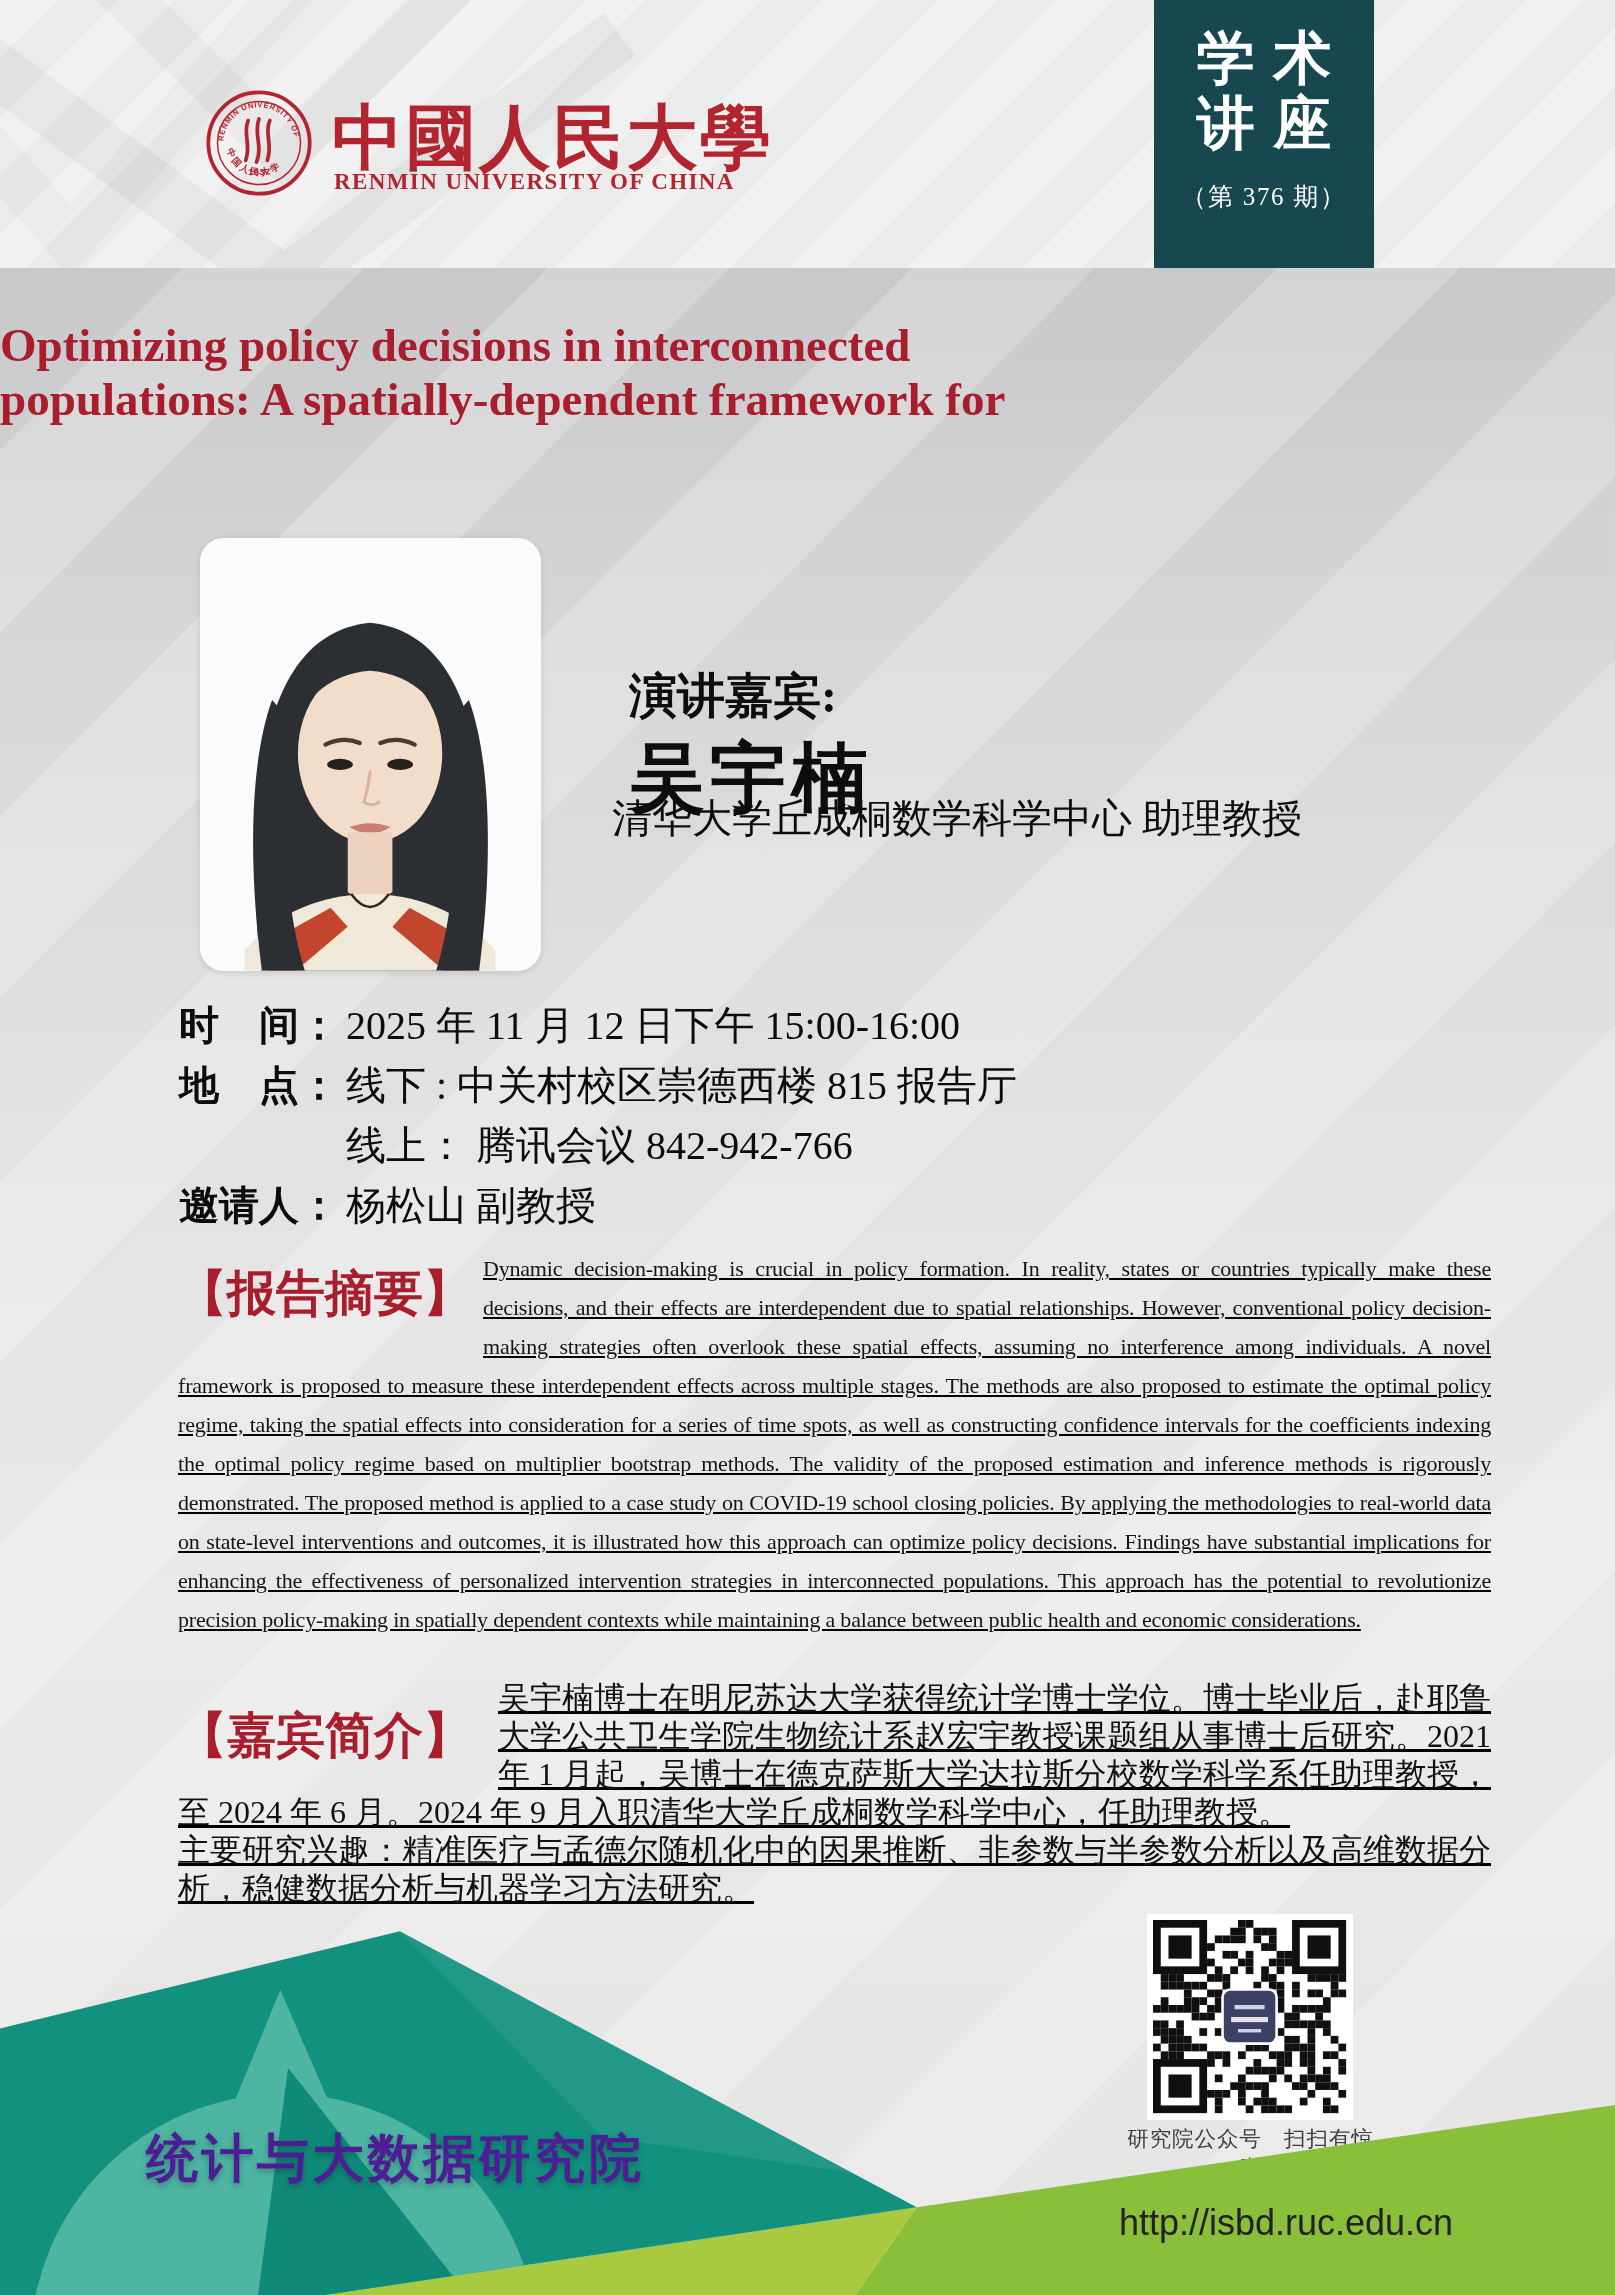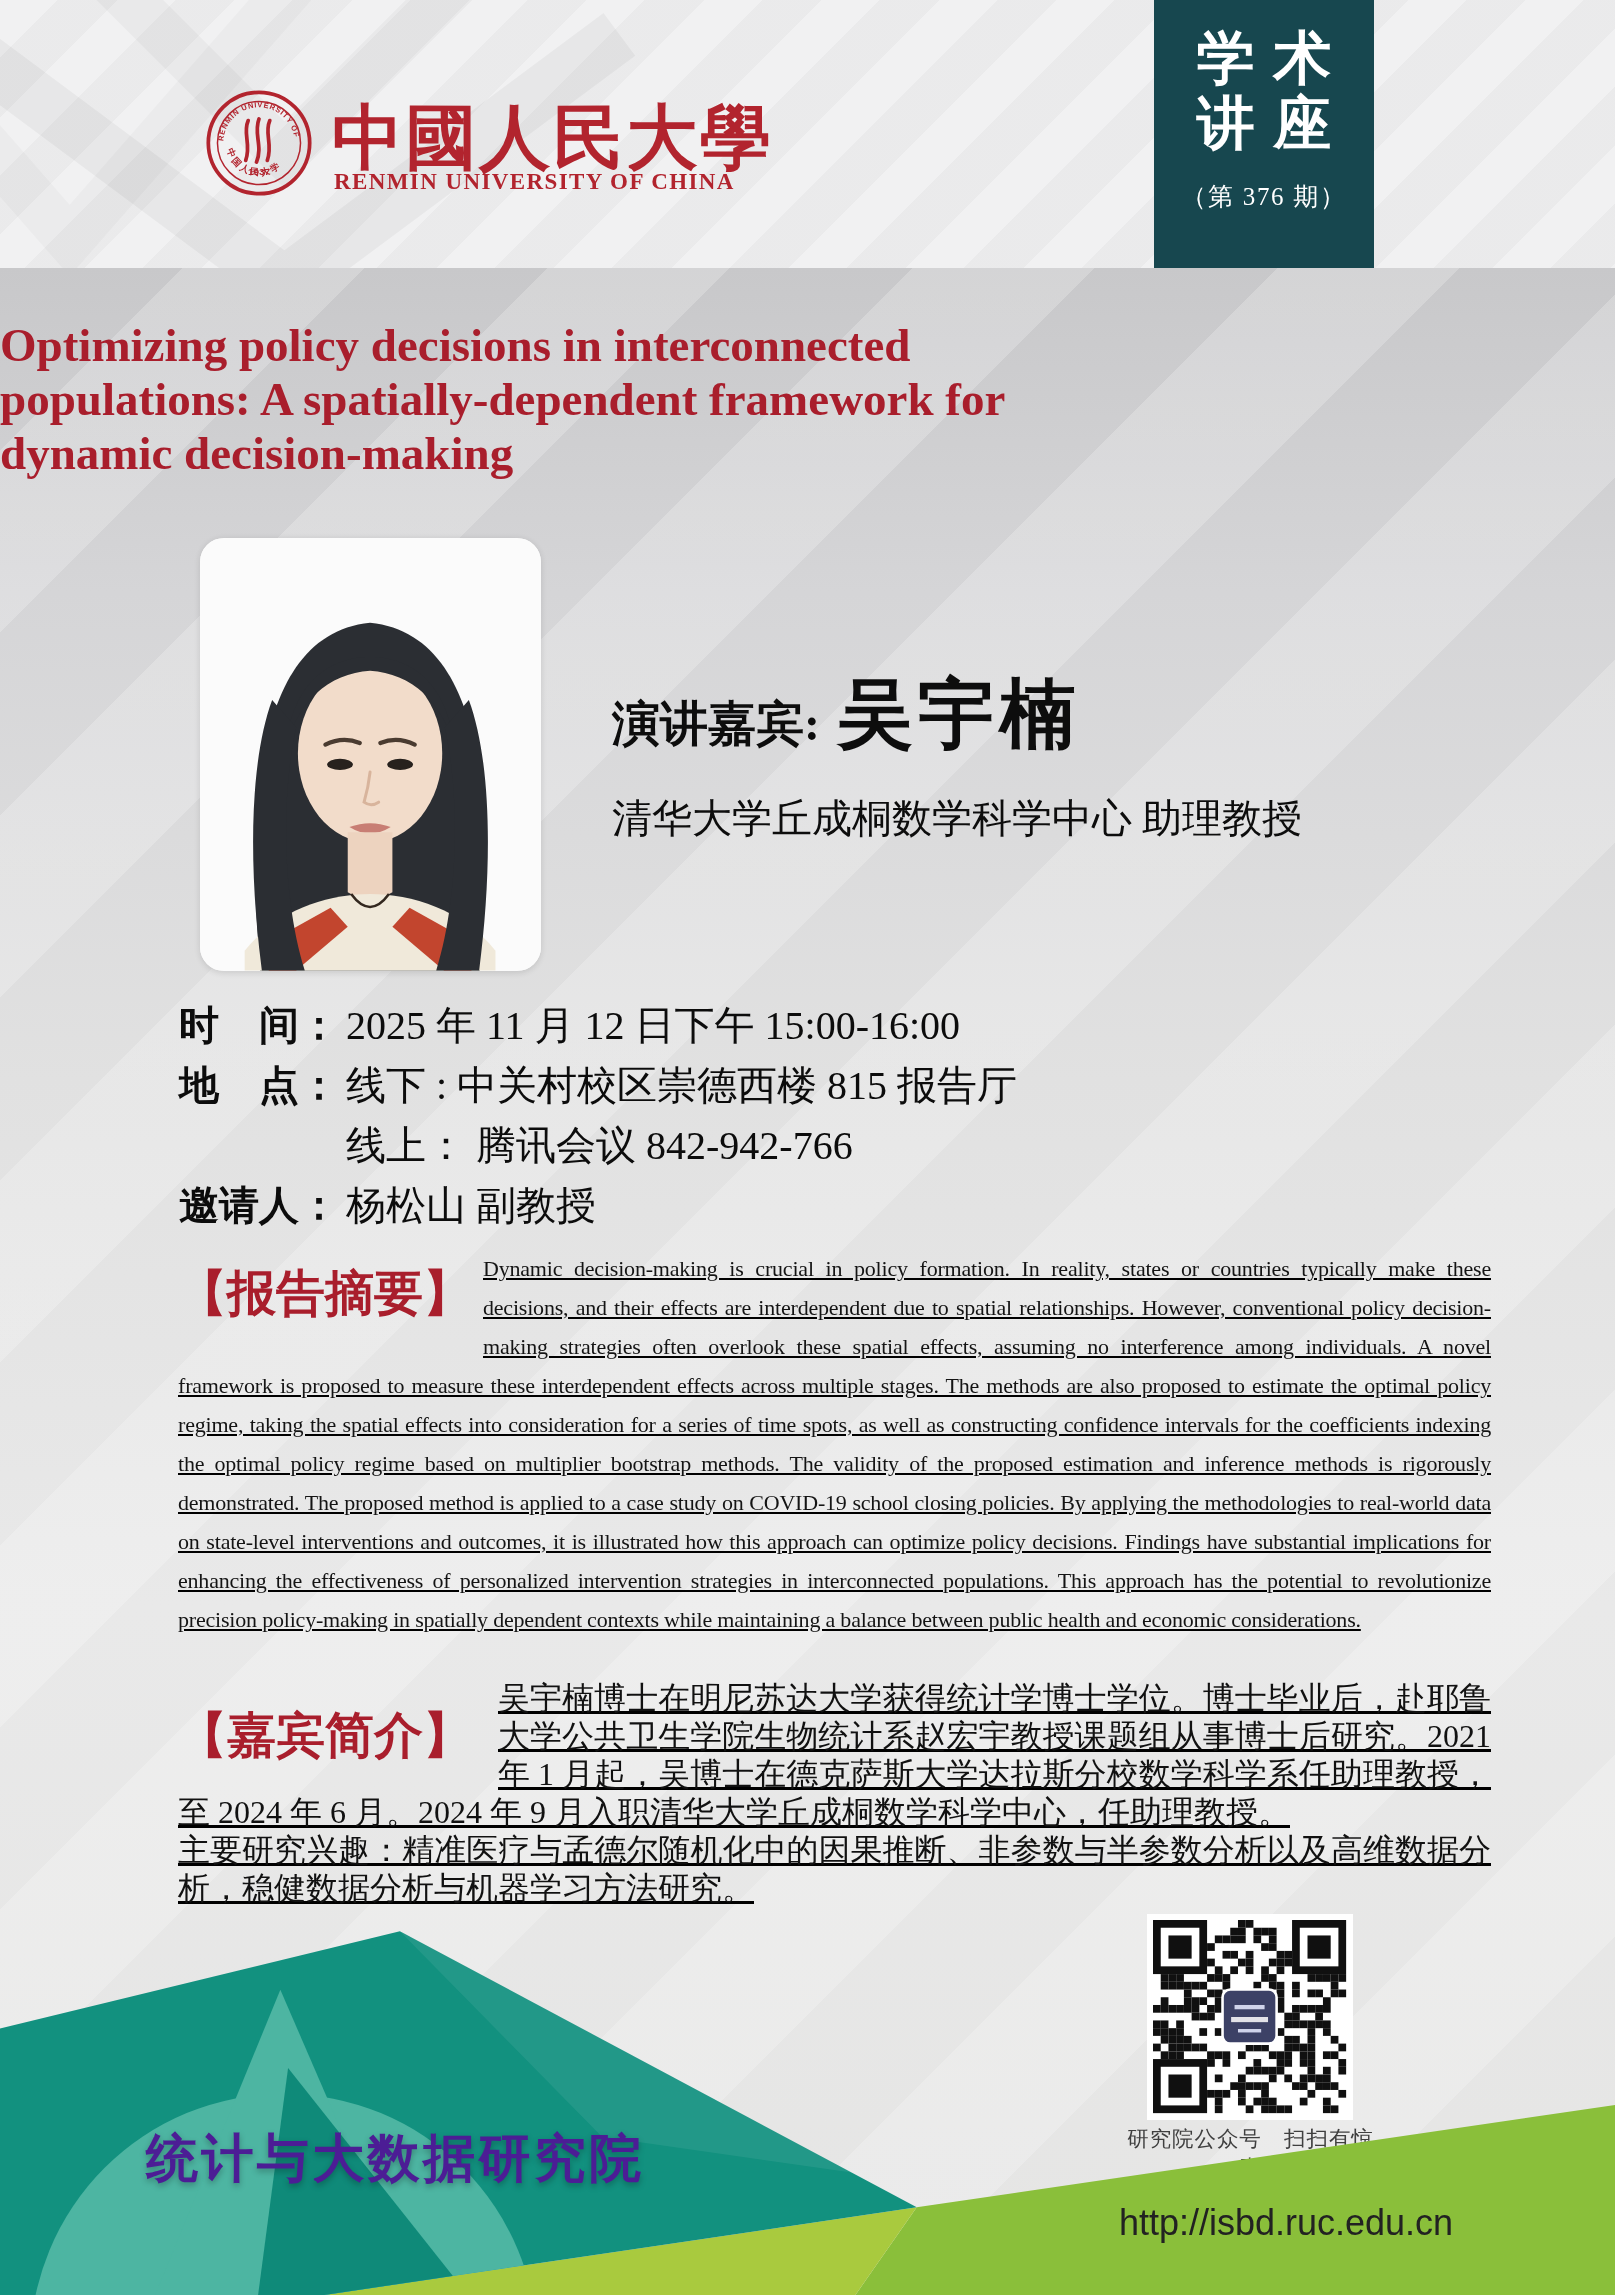--- a/index.html
+++ b/index.html
@@ -30,21 +30,21 @@
   .body-bg::after{content:"";position:absolute;inset:0;
     background:repeating-linear-gradient(135deg,rgba(255,255,255,0) 0 129px,rgba(255,255,255,.22) 129px 258px);}
 
   .talk-title{position:absolute;left:0;top:318px;width:1594px;text-align:left;color:var(--accent-red);
     font-family:"Liberation Serif","DejaVu Serif",serif;font-weight:bold;font-size:47px;line-height:54px;}
 
   .photo{position:absolute;left:200px;top:538px;width:341px;height:433px;border-radius:24px;
     overflow:hidden;background:#fbfbfb;box-shadow:0 1.7px 6.9px rgba(0,0,0,.12);}
 
   .speaker-row{position:absolute;left:612px;top:664px;display:flex;align-items:baseline;color:#0d0d0d;
-    font-family:"Liberation Serif","DejaVu Serif",serif;}
+    font-family:"Liberation Serif","DejaVu Serif",serif;flex-direction:column;}
   .speaker-label{font-size:48px;font-weight:600;}
   .speaker-name{font-size:76px;font-weight:bold;margin-left:17px;letter-spacing:5.2px;}
   .speaker-affil{position:absolute;left:612px;top:791px;font-size:40px;color:#0d0d0d;
     font-family:"Liberation Serif","DejaVu Serif",serif;font-weight:500;}
 
   .details{position:absolute;left:179px;top:996px;width:1247px;
     font-family:"Liberation Serif","DejaVu Serif",serif;color:#0c0c0c;}
   .detail-row{height:60px;line-height:60px;font-size:40px;white-space:nowrap;}
   .dlabel{display:inline-block;width:157px;font-weight:600;}
 
@@ -111,21 +111,20 @@
       <div class="badge-line">讲座</div>
       <div class="badge-issue">（第 376 期）</div>
     </div>
   </div>
 
   <div class="body-bg"></div>
 
   <div class="talk-title">
     <div>Optimizing policy decisions in interconnected</div>
     <div>populations: A spatially-dependent framework for</div>
-    <div>dynamic decision-making</div>
   </div>
 
   <div class="photo">
     <svg width="341" height="433" viewBox="0 0 397 503">
       <rect width="397" height="503" fill="#fbfbfb"></rect>
       <path d="M70,503 C56,330 58,112 198,98 C338,112 340,330 326,503 Z" fill="#2b2e33"></path>
       <ellipse cx="198" cy="250" rx="84" ry="104" fill="#f2dcca"></ellipse>
       <path d="M198,138 C138,138 104,184 100,246 C112,190 150,157 198,154 C246,157 284,190 296,246 C292,184 258,138 198,138 Z" fill="#2b2e33"></path>
       <path d="M146,240 Q166,230 186,238" stroke="#4a3b30" stroke-width="5" fill="none" stroke-linecap="round"></path>
       <path d="M210,238 Q230,230 250,240" stroke="#4a3b30" stroke-width="5" fill="none" stroke-linecap="round"></path>

